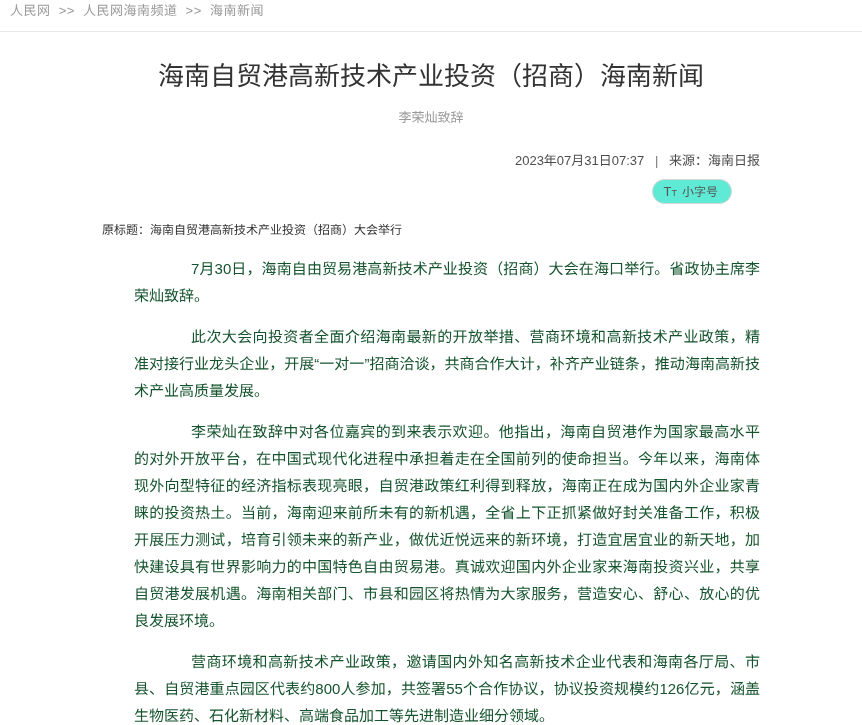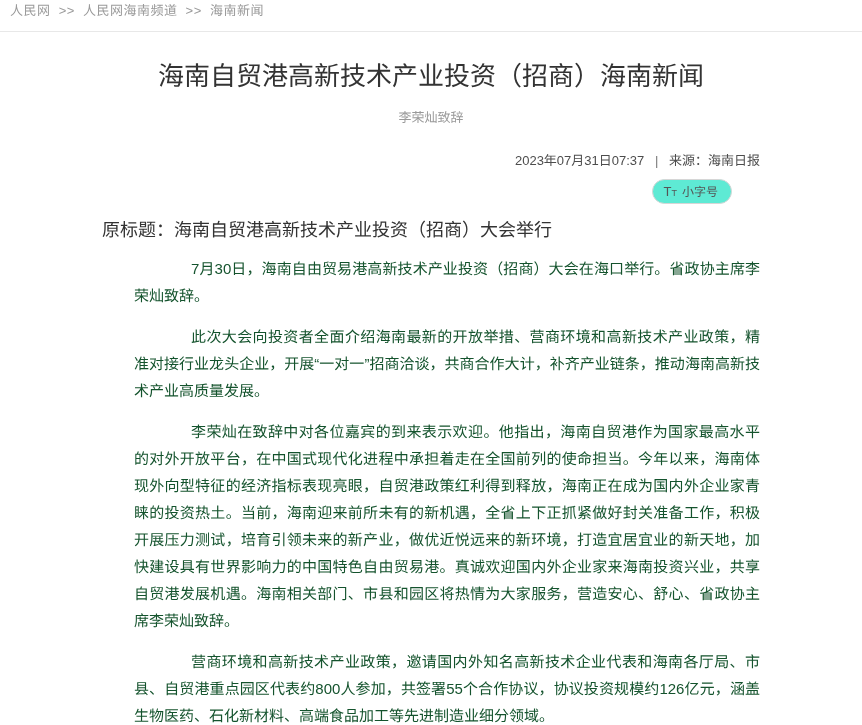--- a/index.html
+++ b/index.html
@@ -73,21 +73,21 @@
     line-height: 1;
     padding: 5px 13px 5px 11px;
     cursor: pointer;
     white-space: nowrap;
   }
   .fontsize-btn .t-big  { font-size: 13px; font-weight: 500; }
   .fontsize-btn .t-small{ font-size: 9px;  font-weight: 500; }
   .fontsize-btn .fs-label { margin-left: 5px; }
   .original-title {
     margin-top: 16px;
-    font-size: 18px;
+    font-size: 12px;
     color: #333333;
     line-height: 22px;
   }
   .content { margin-top: 10px; }
   .content p {
     font-size: 15px;
     line-height: 27px;
     color: #14532d;
     text-indent: 57px;
     margin-top: 14px;
@@ -124,20 +124,20 @@
       <span class="fontsize-btn">
         <span class="t-big">T</span><span class="t-small">T</span><span class="fs-label">小字号</span>
       </span>
     </div>
 
     <div class="original-title">原标题：海南自贸港高新技术产业投资（招商）大会举行</div>
 
     <div class="content">
       <p>7月30日，海南自由贸易港高新技术产业投资（招商）大会在海口举行。省政协主席李荣灿致辞。</p>
       <p>此次大会向投资者全面介绍海南最新的开放举措、营商环境和高新技术产业政策，精准对接行业龙头企业，开展“一对一”招商洽谈，共商合作大计，补齐产业链条，推动海南高新技术产业高质量发展。</p>
-      <p>李荣灿在致辞中对各位嘉宾的到来表示欢迎。他指出，海南自贸港作为国家最高水平的对外开放平台，在中国式现代化进程中承担着走在全国前列的使命担当。今年以来，海南体现外向型特征的经济指标表现亮眼，自贸港政策红利得到释放，海南正在成为国内外企业家青睐的投资热土。当前，海南迎来前所未有的新机遇，全省上下正抓紧做好封关准备工作，积极开展压力测试，培育引领未来的新产业，做优近悦远来的新环境，打造宜居宜业的新天地，加快建设具有世界影响力的中国特色自由贸易港。真诚欢迎国内外企业家来海南投资兴业，共享自贸港发展机遇。海南相关部门、市县和园区将热情为大家服务，营造安心、舒心、省政协主席李荣灿致辞。</p>
+      <p>李荣灿在致辞中对各位嘉宾的到来表示欢迎。他指出，海南自贸港作为国家最高水平的对外开放平台，在中国式现代化进程中承担着走在全国前列的使命担当。今年以来，海南体现外向型特征的经济指标表现亮眼，自贸港政策红利得到释放，海南正在成为国内外企业家青睐的投资热土。当前，海南迎来前所未有的新机遇，全省上下正抓紧做好封关准备工作，积极开展压力测试，培育引领未来的新产业，做优近悦远来的新环境，打造宜居宜业的新天地，加快建设具有世界影响力的中国特色自由贸易港。真诚欢迎国内外企业家来海南投资兴业，共享自贸港发展机遇。海南相关部门、市县和园区将热情为大家服务，营造安心、舒心、放心的优良发展环境。</p>
       <p>营商环境和高新技术产业政策，邀请国内外知名高新技术企业代表和海南各厅局、市县、自贸港重点园区代表约800人参加，共签署55个合作协议，协议投资规模约126亿元，涵盖生物医药、石化新材料、高端食品加工等先进制造业细分领域。</p>
 
     </div>
 
   </div>
 
 </div>
 
 </body></html>

